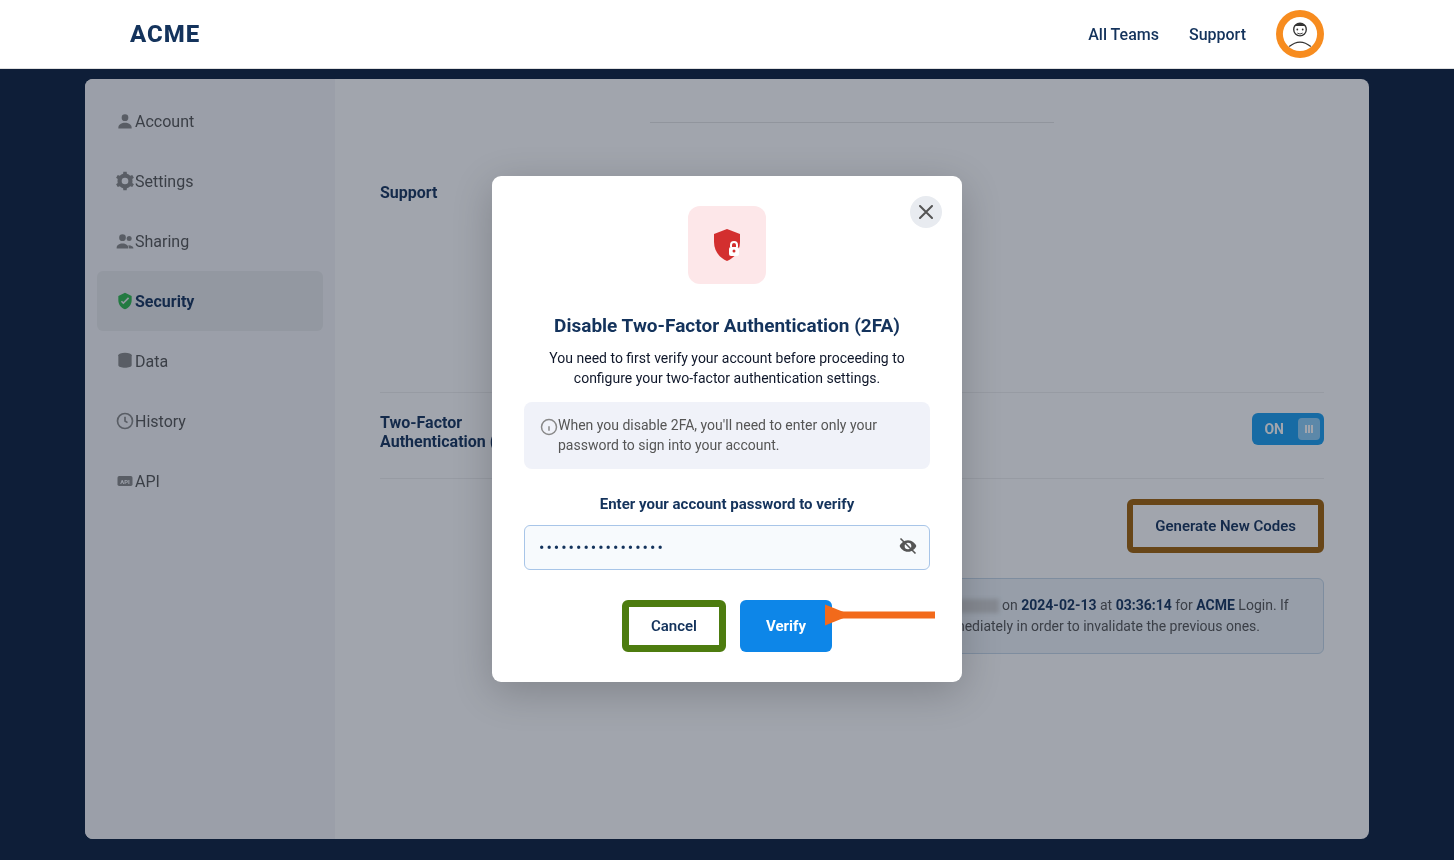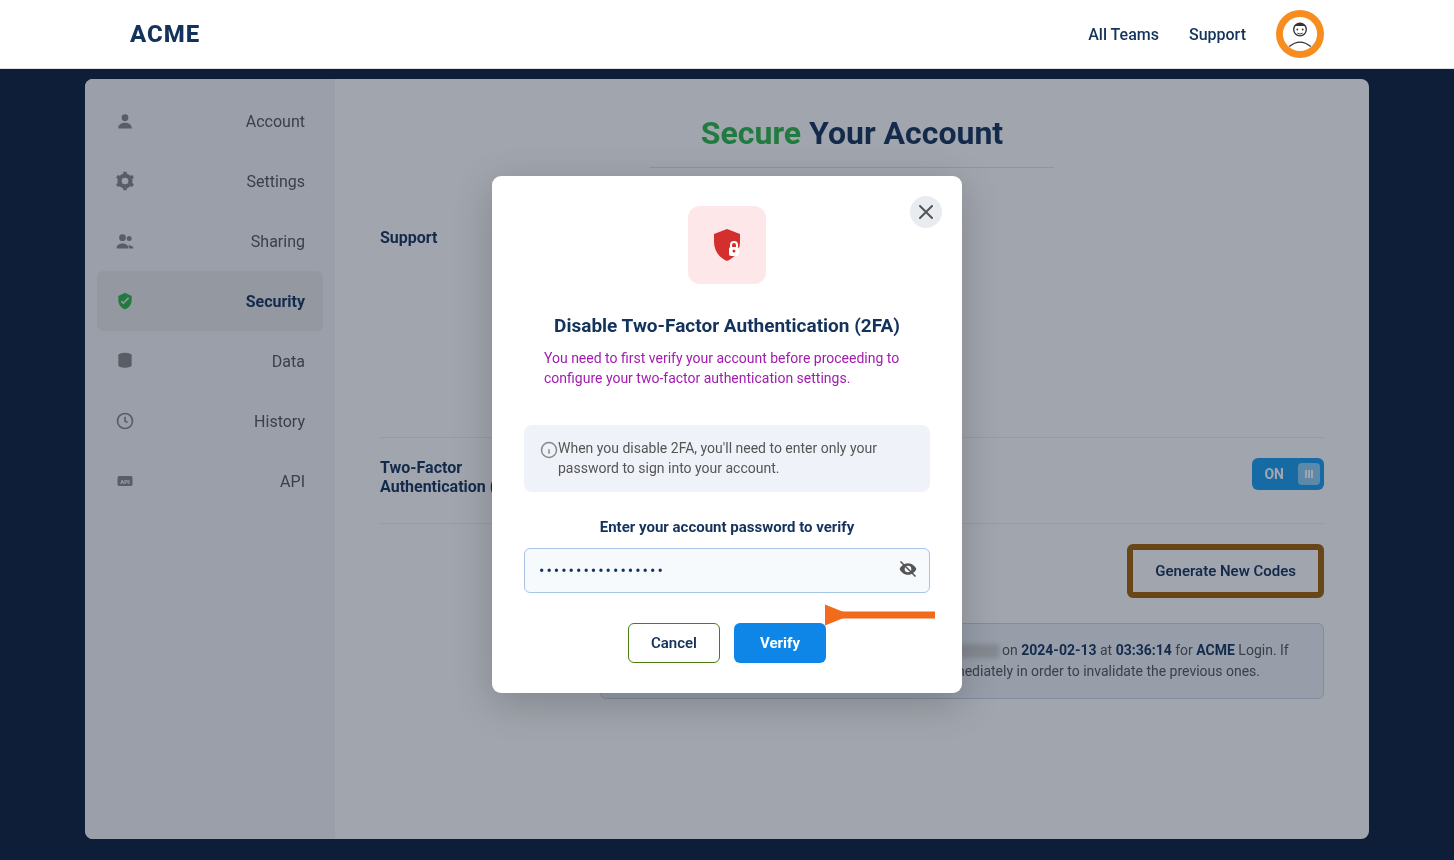--- a/index.html
+++ b/index.html
@@ -70,21 +70,20 @@
     }
     .sidebar-item {
       display: flex;
       align-items: center;
       gap: 0;
       padding: 20px 18px;
       font-size: 16px;
       color: #555;
       cursor: pointer;
       border-radius: 6px;
-      justify-content: space-between;
     }
     .sidebar-item.active {
       background: #e8e9eb;
       color: #14335c;
       font-weight: 700;
     }
     .sidebar-item.active .sidebar-icon {
       color: #2db84c;
     }
     .sidebar-icon {
@@ -258,25 +257,25 @@
       justify-content: center;
     }
     .modal-title {
       text-align: center;
       font-size: 19px;
       font-weight: 700;
       color: #14335c;
       margin-bottom: 12px;
     }
     .modal-subtitle {
-      text-align: left;
-      color: #a21caf;
+      text-align: center;
+      color: #0f172a;
       font-size: 14px;
       line-height: 1.4;
-      margin-bottom: 37px;
+      margin-bottom: 14px;
       padding: 0 20px;
     }
     .info-box {
       background: #f0f2f9;
       border-radius: 8px;
       padding: 14px 16px;
       display: flex;
       align-items: flex-start;
       margin-bottom: 26px;
     }
@@ -318,21 +317,21 @@
       transform: translateY(-50%);
       color: #555;
       cursor: pointer;
     }
     .modal-buttons {
       display: flex;
       justify-content: center;
       gap: 14px;
     }
     .btn-cancel {
-      border: 1px solid #4d7c0f;
+      border: 7px solid #4d7c0f;
       background: white;
       color: #14335c;
       padding: 10px 22px;
       border-radius: 6px;
       font-size: 15px;
       font-weight: 600;
       cursor: pointer;
     }
     .btn-verify {
       border: none;
@@ -419,23 +418,20 @@
     <div class="sidebar-item">
       <svg class="sidebar-icon" viewBox="0 0 24 24" fill="currentColor">
           <rect x="3" y="6" width="18" height="12" rx="2"></rect>
           <text x="12" y="15" font-size="7" fill="#f5f6f8" text-anchor="middle" font-weight="bold">API</text>
         </svg>
       <span>API</span>
     </div>
   </div>
 
   <div class="content">
-    <h1 class="page-title">
-      <span class="green">Secure</span><span> Your Account</span>
-    </h1>
     <hr class="divider">
 
     <div class="section-row tall" style="border-top:none;">
       <div class="section-label">Support</div>
     </div>
 
     <div class="section-row" style="align-items:flex-start; gap:60px;">
       <div class="section-label" style="max-width:180px;">Two-Factor Authentication (2FA)</div>
       <div class="hidden-2fa-text">
         <div style="text-align:right;"><span>-factor</span></div>

